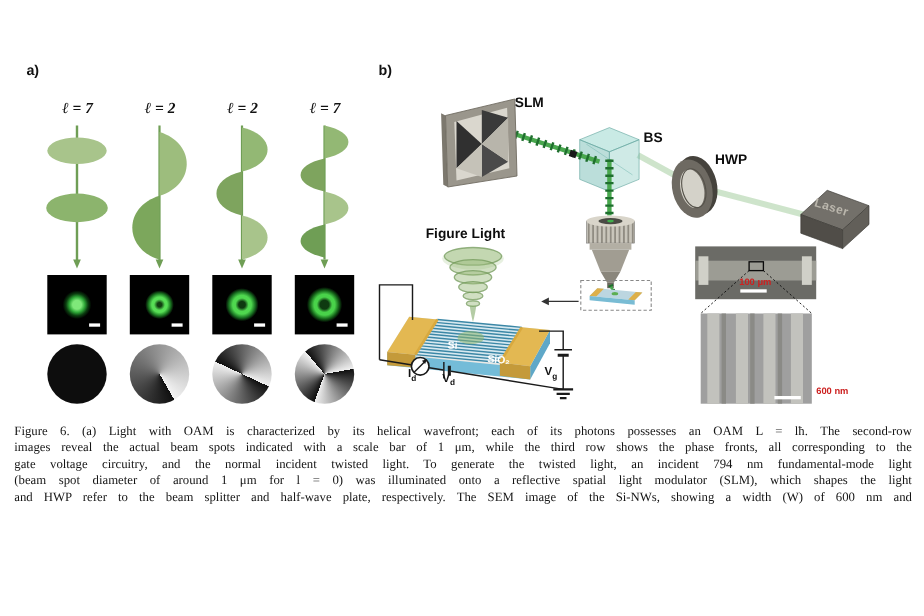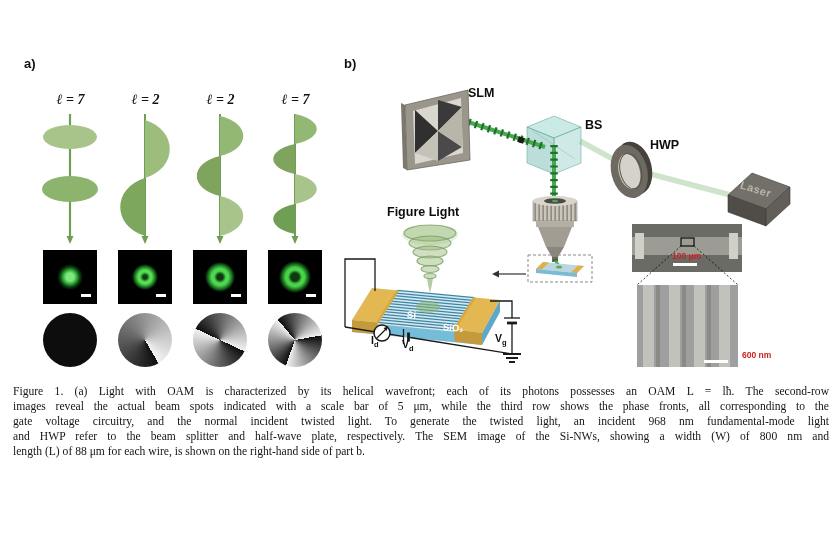--- a/index.html
+++ b/index.html
@@ -263,20 +263,20 @@
   <div class="abs chip-label" style="left:443px;top:322px;transform:rotate(4deg)">SiO₂</div>
 
   <div class="abs circ-label" style="left:371px;top:334px"><span>I</span><sub>d</sub></div>
   <div class="abs circ-label" style="left:402px;top:338px"><span>V</span><sub>d</sub></div>
   <div class="abs circ-label" style="left:495px;top:332px"><span>V</span><sub>g</sub></div>
 
   <div class="abs sem-label" style="left:672px;top:251px">100 μm</div>
   <div class="abs sem-label" style="left:742px;top:350px">600 nm</div>
 
   <div class="abs caption">
-    <div class="cap-line">Figure 1. (a) Light with OAM is characterized by its helical wavefront; each of its photons possesses an OAM L = lħ. The second-row</div>
-    <div class="cap-line">images reveal the actual beam spots indicated with a scale bar of 5 μm, while the third row shows the phase fronts, all corresponding to the</div>
-    <div class="cap-line">gate voltage circuitry, and the normal incident twisted light. To generate the twisted light, an incident 968 nm fundamental-mode light</div>
-    <div class="cap-line">and HWP refer to the beam splitter and half-wave plate, respectively. The SEM image of the Si-NWs, showing a width (W) of 800 nm and</div>
-    <div class="cap-line last">length (L) of 88 μm for each wire, is shown on the right-hand side of part b.</div>
+    <div class="cap-line">Figure 6. (a) Light with OAM is characterized by its helical wavefront; each of its photons possesses an OAM L = lħ. The second-row</div>
+    <div class="cap-line">images reveal the actual beam spots indicated with a scale bar of 1 μm, while the third row shows the phase fronts, all corresponding to the</div>
+    <div class="cap-line">gate voltage circuitry, and the normal incident twisted light. To generate the twisted light, an incident 794 nm fundamental-mode light</div>
+    <div class="cap-line">(beam spot diameter of around 1 μm for l = 0) was illuminated onto a reflective spatial light modulator (SLM), which shapes the light</div>
+    <div class="cap-line">and HWP refer to the beam splitter and half-wave plate, respectively. The SEM image of the Si-NWs, showing a width (W) of 600 nm and</div>
   </div>
 
 </div>
 
 </body></html>

